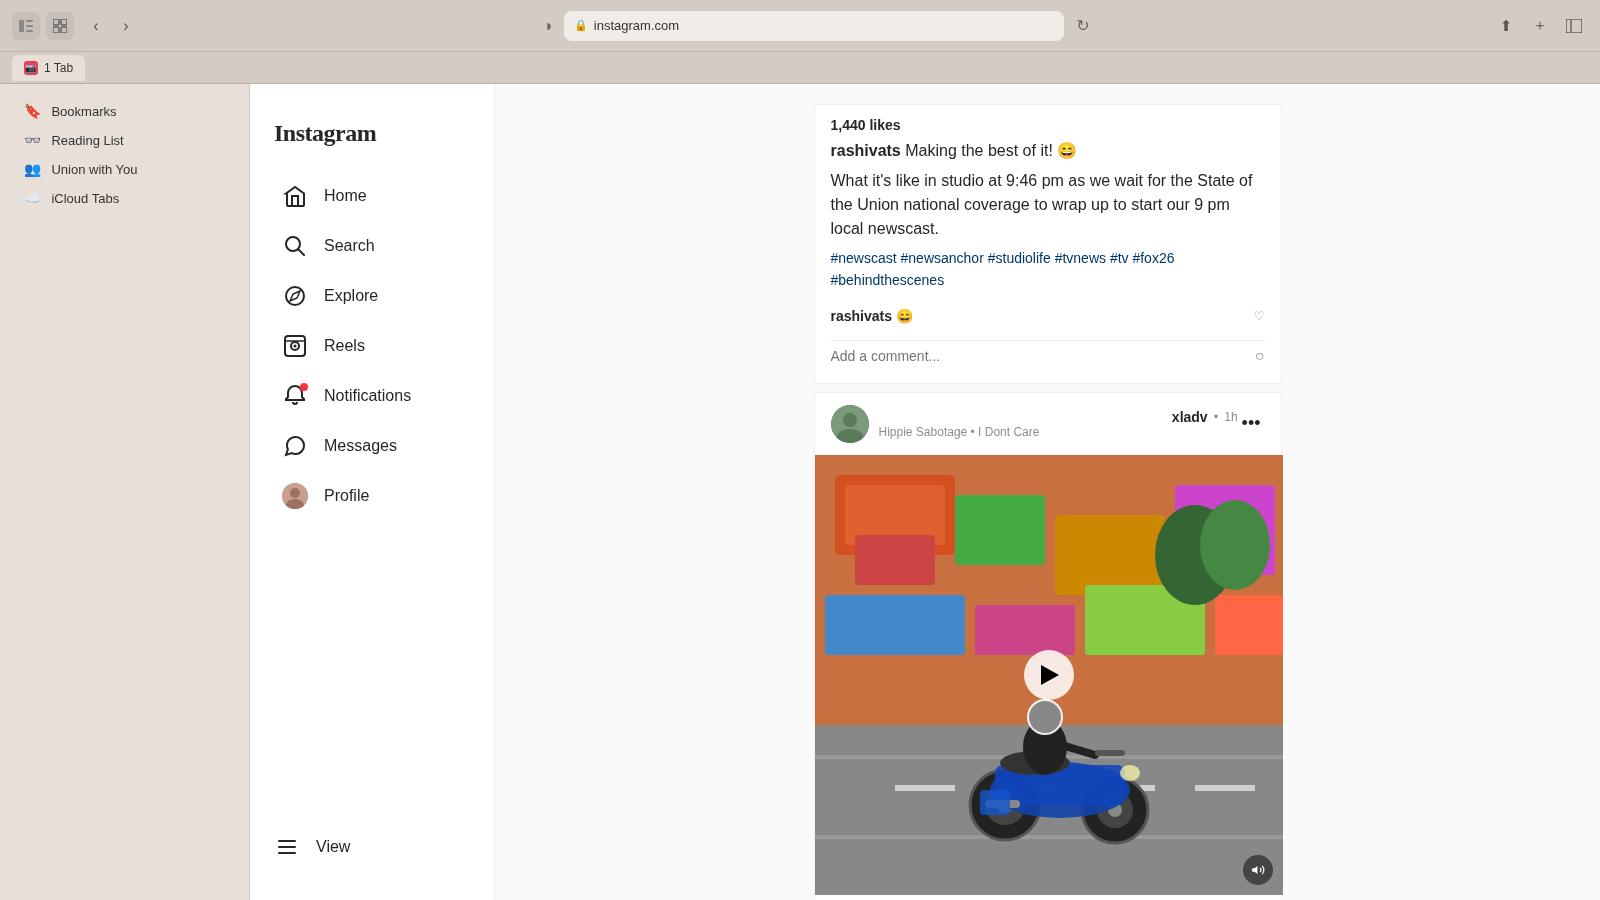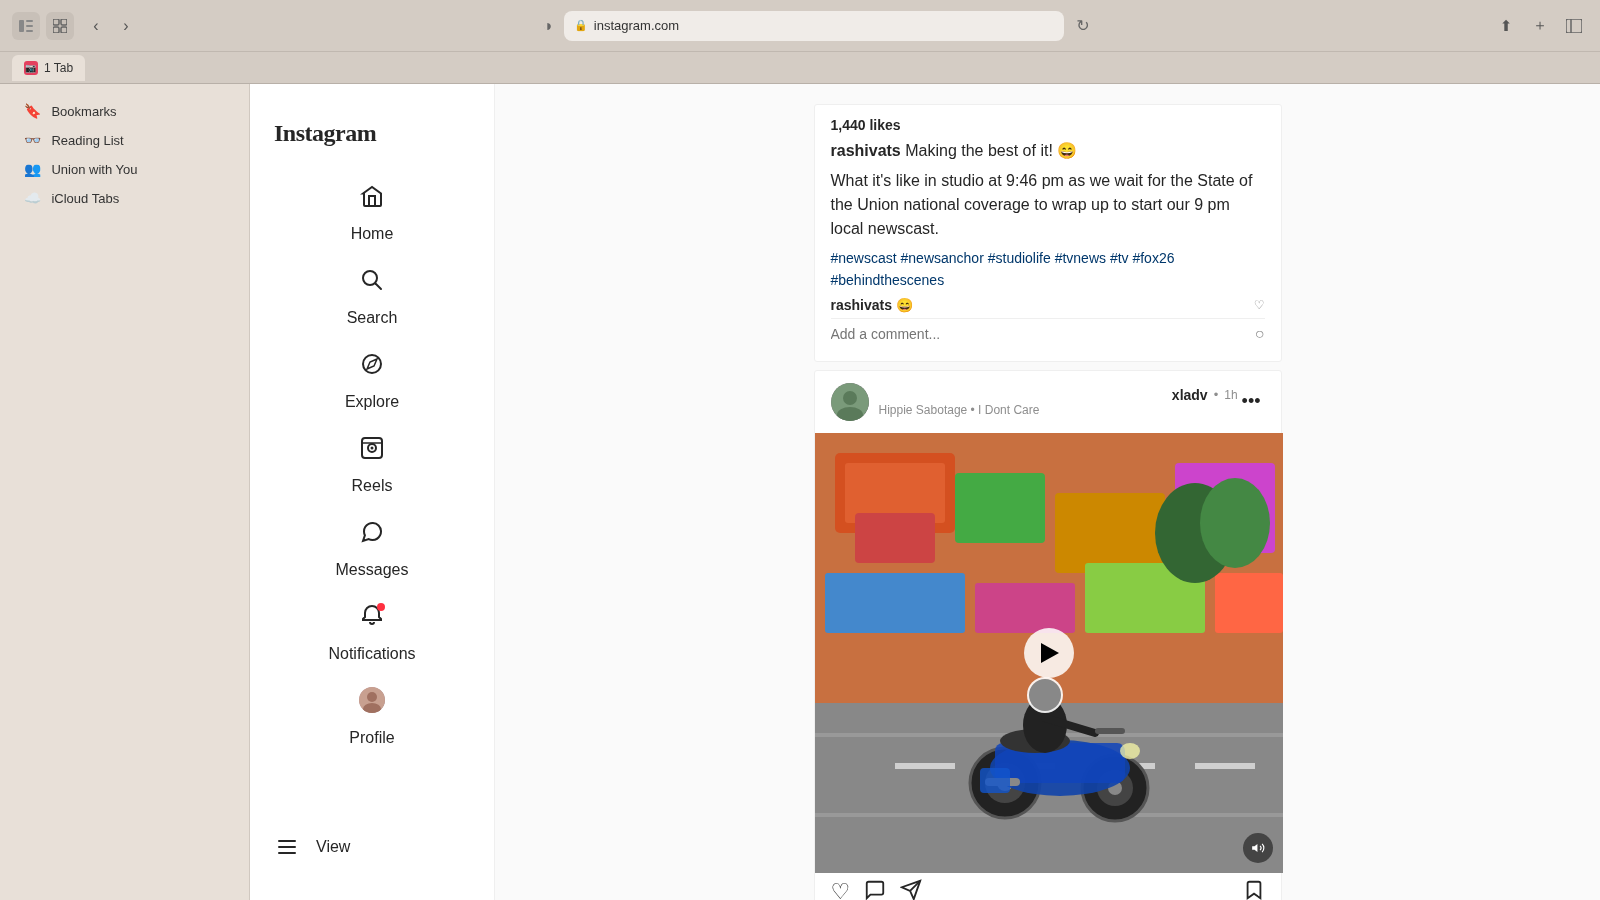--- a/index.html
+++ b/index.html
@@ -198,21 +198,20 @@
       display: flex;
       align-items: center;
       gap: 16px;
       padding: 12px 24px;
       font-size: 16px;
       color: #262626;
       cursor: pointer;
       border-radius: 8px;
       margin: 0 8px;
       transition: background 0.1s;
-      flex-direction: column;
     }
     .ig-nav-icon {
       width: 26px;
       height: 26px;
       display: flex;
       align-items: center;
       justify-content: center;
       font-size: 20px;
       flex-shrink: 0;
     }
@@ -318,21 +317,21 @@
     .view-comments {
       font-size: 14px;
       color: #8e8e8e;
       cursor: pointer;
       margin: 4px 0;
     }
     .comment-row {
       display: flex;
       align-items: center;
       gap: 0;
-      margin: 5px 0;
+      margin: 16px 0;
     }
     .comment-text {
       font-size: 14px;
       color: #262626;
     }
     .comment-username {
       font-weight: 600;
       cursor: pointer;
     }
     .comment-heart {
@@ -615,37 +614,37 @@
             <rect x="2" y="2" width="20" height="20" rx="3" stroke="#262626" stroke-width="2"></rect>
             <circle cx="12" cy="12" r="4" stroke="#262626" stroke-width="2"></circle>
             <circle cx="12" cy="12" r="1.5" fill="#262626"></circle>
             <line x1="2" y1="7" x2="22" y2="7" stroke="#262626" stroke-width="1.5"></line>
           </svg>
         </div>
         <span class="ig-nav-label">Reels</span>
       </div>
 
       <div class="ig-nav-item">
-        <div class="ig-nav-icon">
-          <svg width="24" height="24" viewBox="0 0 24 24" fill="none">
-            <path d="M21 11.5a8.38 8.38 0 01-.9 3.8 8.5 8.5 0 01-7.6 4.7 8.38 8.38 0 01-3.8-.9L3 21l1.9-5.7a8.38 8.38 0 01-.9-3.8 8.5 8.5 0 014.7-7.6 8.38 8.38 0 013.8-.9h.5a8.48 8.48 0 018 8v.5z" stroke="#262626" stroke-width="2" fill="none"></path>
-          </svg>
-        </div>
-        <span class="ig-nav-label">Messages</span>
-      </div>
-
-      <div class="ig-nav-item">
         <div class="ig-nav-icon ig-nav-icon-wrap" style="position:relative;">
           <svg width="24" height="24" viewBox="0 0 24 24" fill="none">
             <path d="M12 2a7 7 0 00-7 7v4l-2 2v1h18v-1l-2-2V9a7 7 0 00-7-7z" stroke="#262626" stroke-width="2" fill="none"></path>
             <path d="M10 18a2 2 0 004 0" stroke="#262626" stroke-width="2" fill="none"></path>
           </svg>
           <span class="notif-badge"></span>
         </div>
         <span class="ig-nav-label">Notifications</span>
+      </div>
+
+      <div class="ig-nav-item">
+        <div class="ig-nav-icon">
+          <svg width="24" height="24" viewBox="0 0 24 24" fill="none">
+            <path d="M21 11.5a8.38 8.38 0 01-.9 3.8 8.5 8.5 0 01-7.6 4.7 8.38 8.38 0 01-3.8-.9L3 21l1.9-5.7a8.38 8.38 0 01-.9-3.8 8.5 8.5 0 014.7-7.6 8.38 8.38 0 013.8-.9h.5a8.48 8.48 0 018 8v.5z" stroke="#262626" stroke-width="2" fill="none"></path>
+          </svg>
+        </div>
+        <span class="ig-nav-label">Messages</span>
       </div>
 
 
       <div class="ig-nav-item">
         <div class="ig-nav-icon">
           <div class="nav-avatar">
             <svg width="26" height="26" viewBox="0 0 26 26">
               <circle cx="13" cy="13" r="13" fill="#c8a090"></circle>
               <circle cx="13" cy="10" r="5" fill="#a07060"></circle>
               <ellipse cx="13" cy="22" rx="9" ry="6" fill="#a07060"></ellipse>

